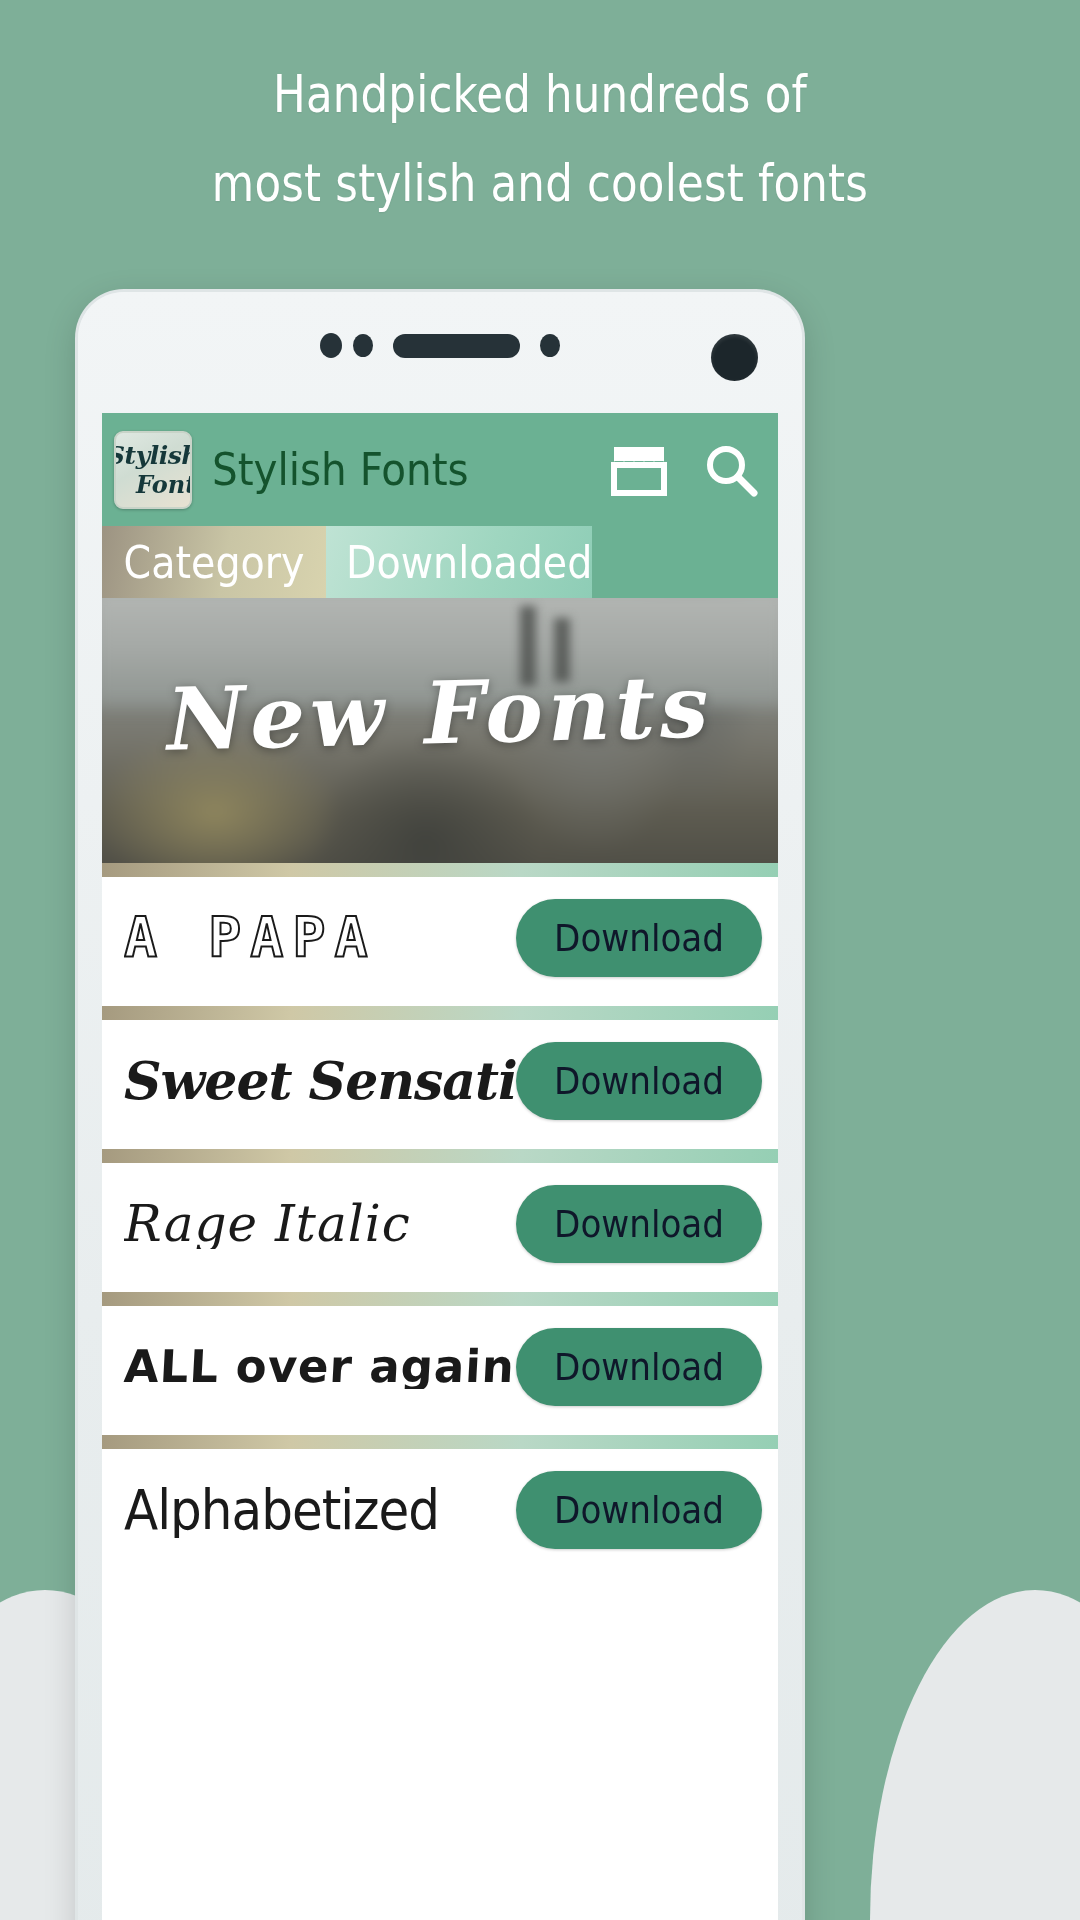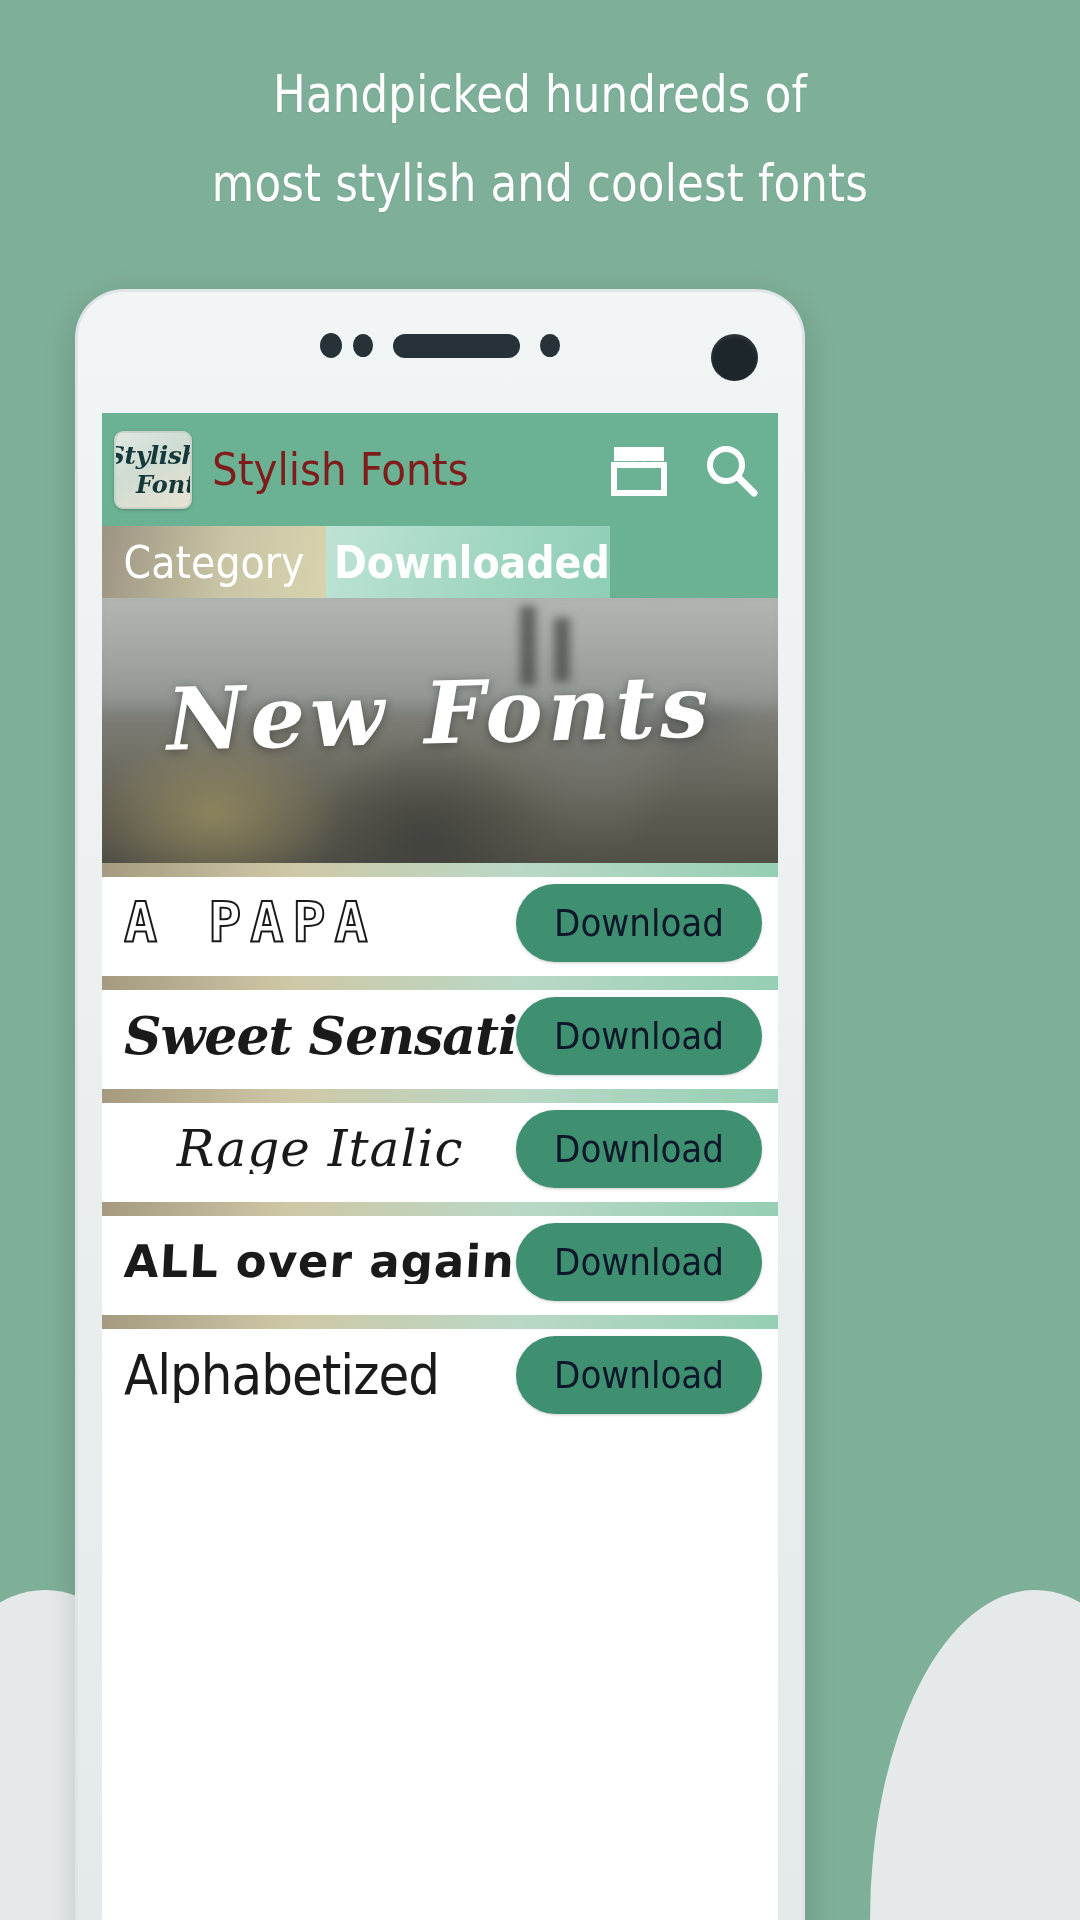--- a/index.html
+++ b/index.html
@@ -93,21 +93,21 @@
     box-shadow: 0 1px 3px rgba(0,0,0,.25);
   }
   .app-logo .l1, .app-logo .l2 {
     font-family: "DejaVu Serif", serif;
     font-style: italic; font-weight: 700;
     color: #15383a; line-height: 1;
   }
   .app-logo .l1 { font-size: 25px; letter-spacing: -.5px; }
   .app-logo .l2 { font-size: 24px; margin-top: 5px; margin-left: 40px; }
   .app-title {
-    color: #7f1d1d;
+    color: #14532d;
     font-family: "DejaVu Sans Condensed", "Liberation Sans Narrow", "Liberation Sans", sans-serif;
     font-size: 45px; font-weight: 400;
     margin-left: 20px;
     flex: 1 1 auto;
     white-space: nowrap;
   }
   .appbar-actions { display: flex; align-items: center; gap: 34px; }
   .icon-btn { display: block; line-height: 0; }
 
   
@@ -123,22 +123,21 @@
     white-space: nowrap;
   }
   .tab-category {
     flex: 0 0 224px;
     background: linear-gradient(100deg,#9c9382 0%, #c9c5a5 55%, #d8d3ae 100%);
   }
   .tab-new { flex: 1 1 auto; background: #6bb193; }
   .tab-downloaded {
     flex: 0 0 252px;
     background: linear-gradient(110deg,#bfe3d4 0%, #9fd6c0 60%, #8ecdb6 100%);
-    padding-left: 8px;
-    font-weight: bold;
+    padding-left: 20px;
   }
 
   
   .hero {
     position: relative;
     height: 265px;
     overflow: hidden;
     background: #6e6a5e;
   }
   .hero-photo {
@@ -175,21 +174,21 @@
   }
 
   
   .font-list { background: #ffffff; }
   .divider {
     height: 14px;
     background: linear-gradient(95deg,#a59a7f 0%, #cfc8a6 28%, #b9d8c6 62%, #95cfb4 100%);
   }
   .font-row {
     position: relative;
-    height: 99px;
+    height: 129px;
     background: #ffffff;
     display: flex; align-items: center;
     padding: 0 0 8px 22px;
   }
   .font-name {
     flex: 1 1 auto;
     color: #1a1a1a;
     line-height: 1;
     white-space: nowrap;
     overflow: hidden;
@@ -202,21 +201,21 @@
     color: transparent;
   }
   .fn-sweet {
     font-family: "DejaVu Serif", serif;
     font-style: italic; font-weight: 700;
     font-size: 52px; letter-spacing: -1px;
   }
   .fn-rage {
     font-family: "DejaVu Serif", serif;
     font-style: italic; font-weight: 400;
-    font-size: 50px; letter-spacing: 1px; text-align: center;
+    font-size: 50px; letter-spacing: 1px;
   }
   .fn-all {
     font-family: "DejaVu Sans", sans-serif;
     font-weight: 700; font-size: 45px;
     letter-spacing: 1px;
     transform: skewX(-3deg);
   }
   .fn-alpha {
     font-family: "DejaVu Sans", sans-serif;
     font-weight: 400; font-size: 50px;

